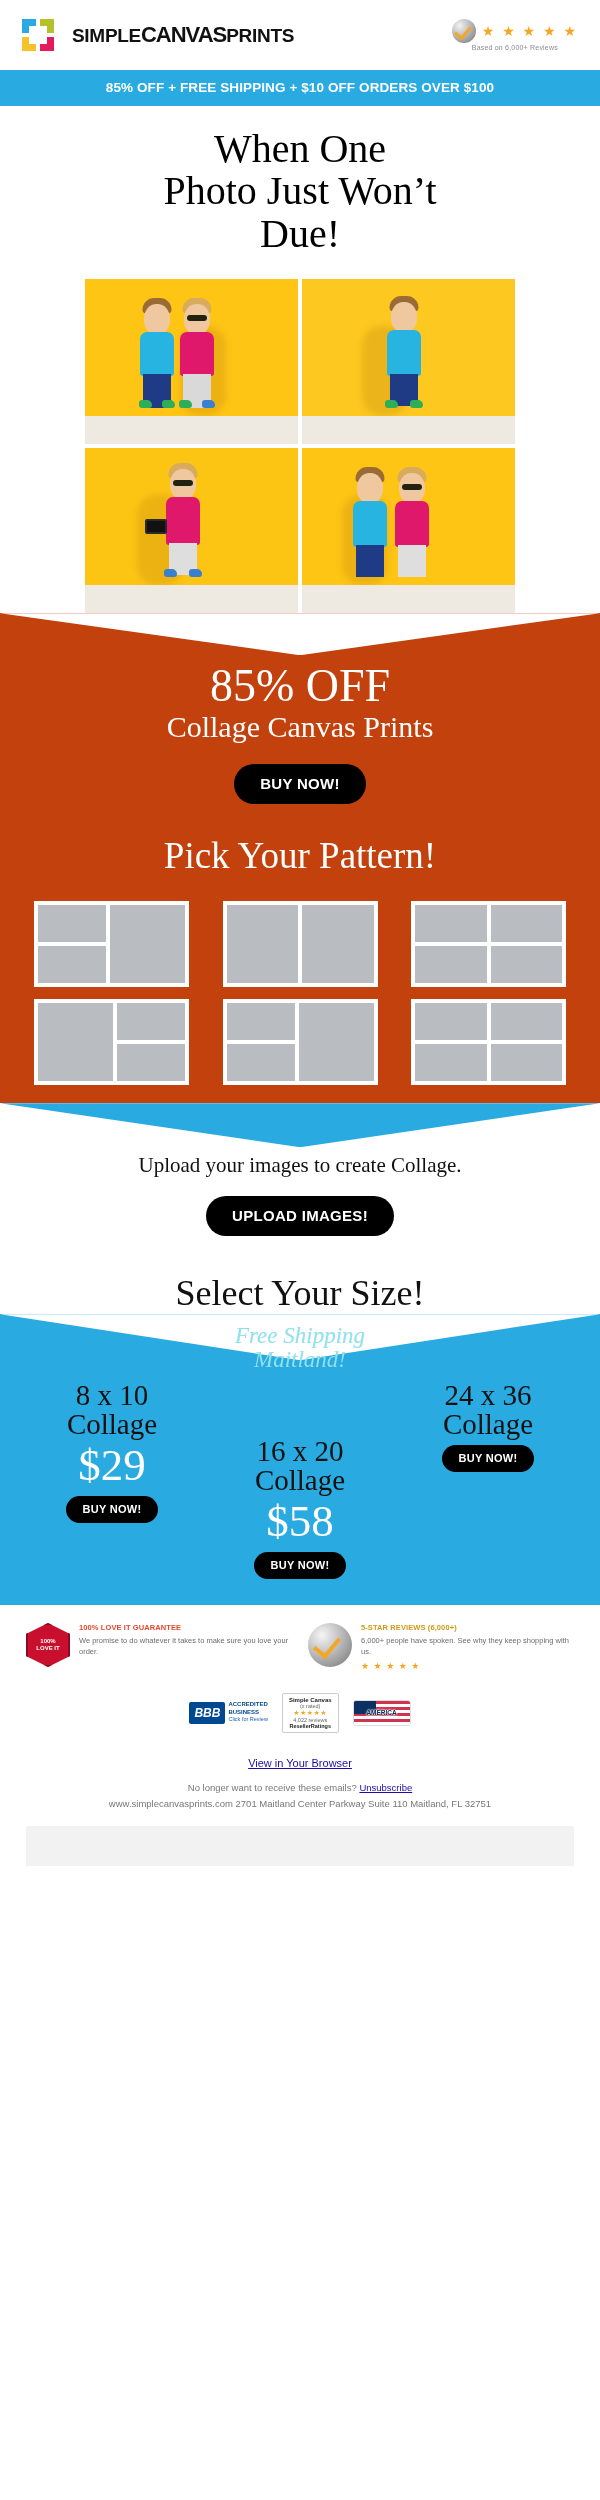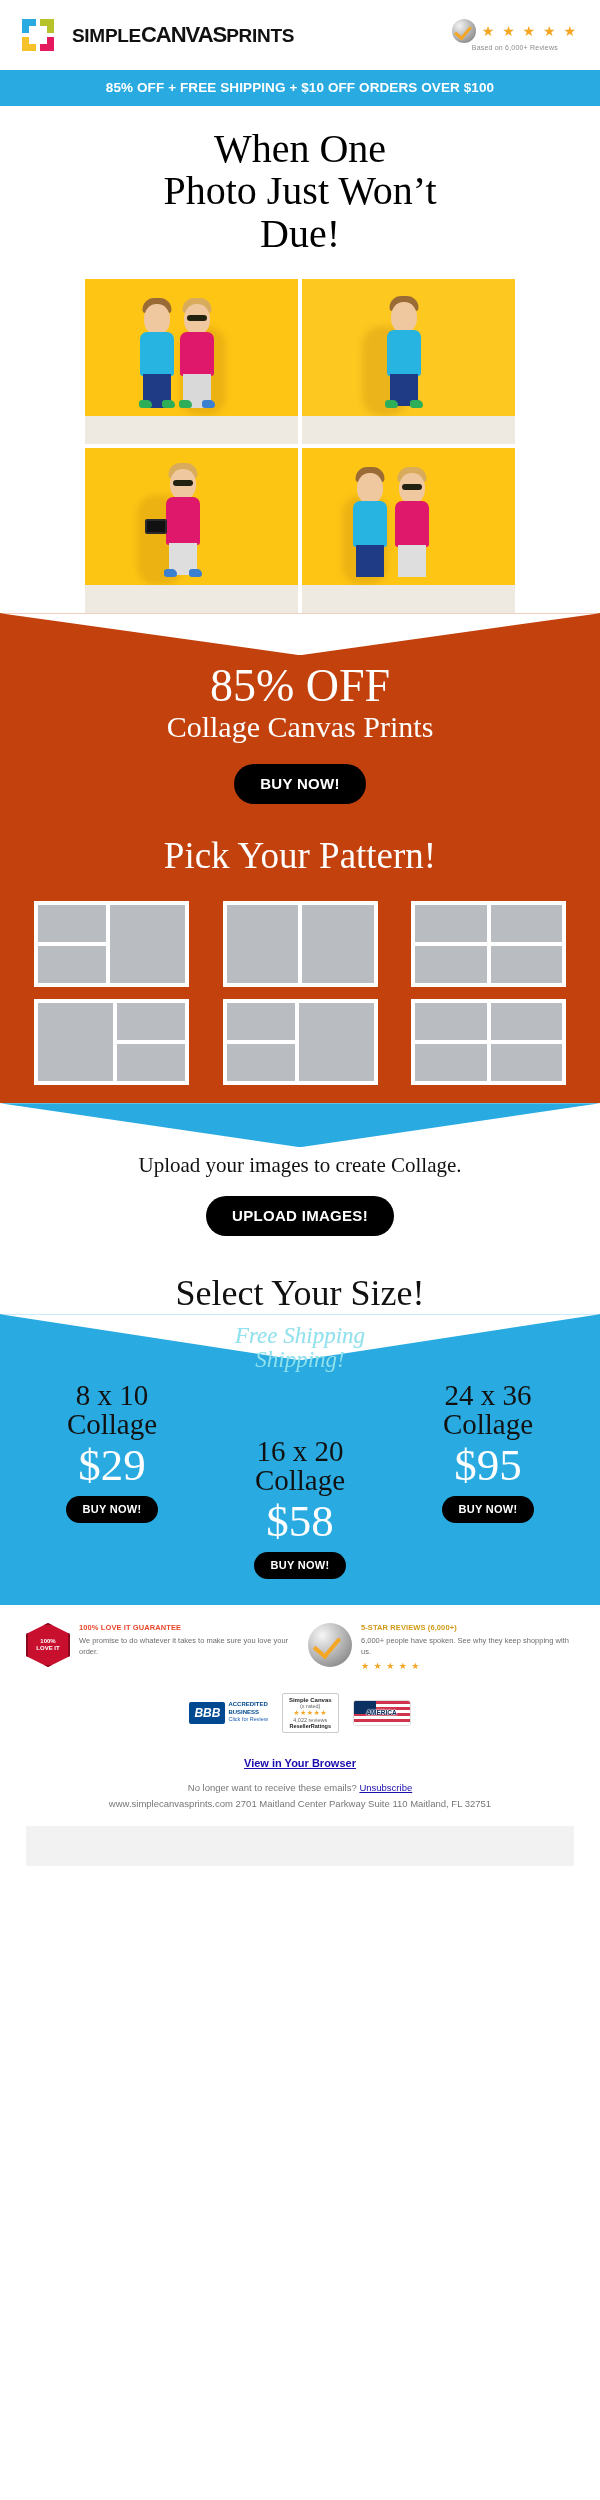--- a/index.html
+++ b/index.html
@@ -212,21 +212,21 @@
     border-radius:3px; background:#fff; border:1px solid #ddd; }
   .amer .stripes { position:absolute; inset:0;
     background:repeating-linear-gradient(#c8102e 0 3px, #fff 3px 6px); opacity:.85; }
   .amer .blue { position:absolute; left:0; top:0; width:22px; height:13px;
     background:#0a3161; }
   .amer .lbl { position:absolute; inset:0; display:flex; align-items:center;
     justify-content:center; font-size:6.5px; font-weight:bold; color:#0a3161;
     text-shadow:0 0 2px #fff,0 0 2px #fff,0 0 2px #fff; }
 
   .view-browser { text-align:center; margin-top:20px; }
-  .view-browser a { color:#1a0dab; font-size:11px; text-decoration:underline;font-weight:bold; }
+  .view-browser a { color:#1a0dab; font-size:11px; text-decoration:underline; }
   .fineprint { text-align:center; font-size:9.5px; color:#777;
     margin-top:9px; line-height:1.7; }
   .fineprint a { color:#1a0dab; text-decoration:underline; }
   .bottom-pad { height:40px; background:#f2f2f2; margin-top:14px; }
 </style>
 </head>
 <body>
 
 <div class="page">
 
@@ -429,21 +429,21 @@
     <div class="btn-wrap" style="margin-top:18px;">
       <button class="btn">UPLOAD IMAGES!</button>
     </div>
     <div class="select-title">Select Your Size!</div>
   </div>
 
   <div class="sizes">
     <div class="chev-down-white"></div>
     <div class="free-ship" style="margin-top:-38px;">
       <div>Free Shipping</div>
-      <div>Shipping!</div>
+      <div>Maitland!</div>
     </div>
 
     <div class="size-cols">
       <div class="size-col">
         <div class="size-name">8 x 10</div>
         <div class="size-name">Collage</div>
         <div class="size-price">$29</div>
         <div class="size-btn-wrap">
           <button class="btn sm">BUY NOW!</button>
         </div>
@@ -454,21 +454,20 @@
         <div class="size-name">Collage</div>
         <div class="size-price">$58</div>
         <div class="size-btn-wrap">
           <button class="btn sm">BUY NOW!</button>
         </div>
       </div>
 
       <div class="size-col">
         <div class="size-name">24 x 36</div>
         <div class="size-name">Collage</div>
-        <div class="size-price">$95</div>
         <div class="size-btn-wrap">
           <button class="btn sm">BUY NOW!</button>
         </div>
       </div>
     </div>
   </div>
 
 
   <div class="footer">
     <div class="f-cols">

